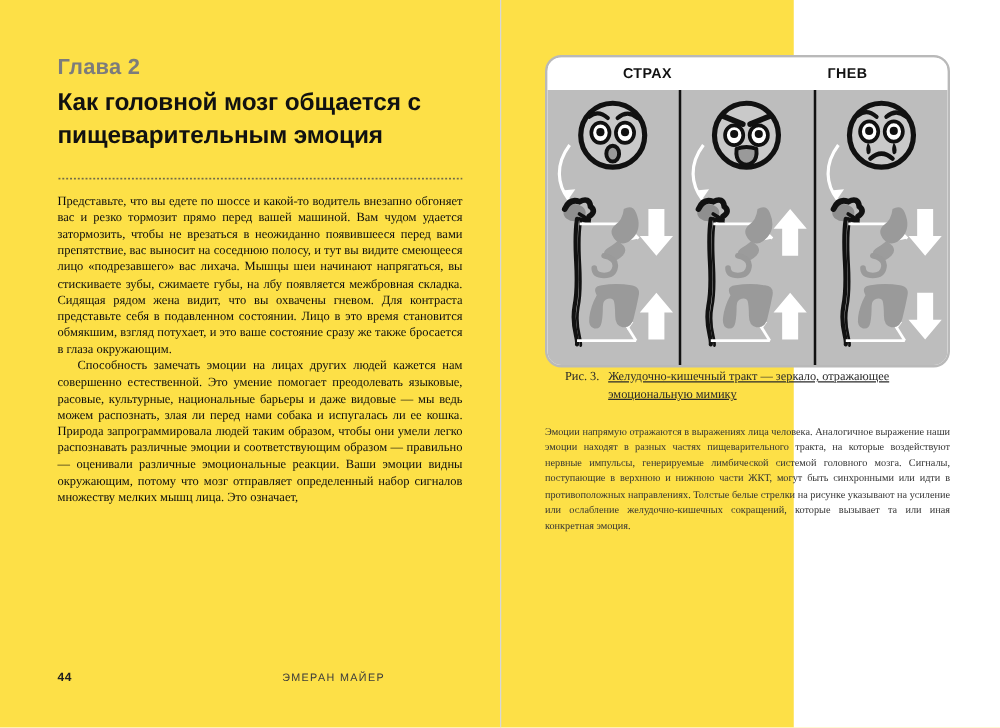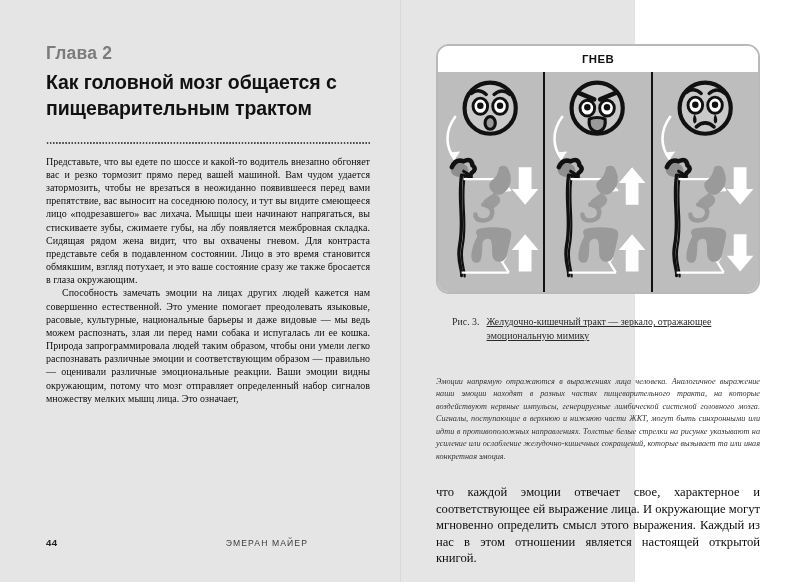--- a/index.html
+++ b/index.html
@@ -11,21 +11,21 @@
     width: 800px;
     height: 582px;
     font-family: "Liberation Serif", serif;
     color: #101010;
     overflow: hidden;
   }
   .spread {
     position: relative;
     width: 635px;
     height: 582px;
-    background: #e5e5e5;
+    background: #fde047;
   }
   .gutter {
     position: absolute;
     left: 400px;
     top: 0;
     width: 1px;
     height: 582px;
     background: #d8d8d8;
   }
 
@@ -124,39 +124,38 @@
     position: relative;
     flex: 1 1 33.333%;
     height: 100%;
   }
   .panel + .panel { border-left: 2.6px solid #111111; }
   .panel svg { display: block; width: 100%; height: 100%; }
 
   
   .fig-caption {
     display: flex;
-    margin-top: 21px;
+    margin-top: 1px;
     font-family: "Liberation Serif", serif;
     font-size: 9.9px;
     line-height: 1.45;
     color: #2a2a2a;
     padding-left: 16px;
   }
   .fig-caption .fig-num {
     white-space: nowrap;
     margin-right: 7px;
   }
   .fig-caption .fig-text {
     max-width: 246px;
     text-decoration: underline;
   }
   .fig-note {
-    margin-top: 32px;
+    margin-top: 16px;
     font-family: "Liberation Serif", serif;
-    font-style: italic;
     font-size: 8.2px;
     line-height: 1.52;
     text-align: justify;
     color: #333333;
   }
 
   .right-para {
     margin-top: 21px;
     font-family: "Liberation Serif", serif;
     font-size: 12.6px;
@@ -195,39 +194,40 @@
 </head>
 <body>
 
 <div class="spread">
 
   <div class="gutter"></div>
 
   <div class="page page-left">
 
     <div class="chapter-label">Глава 2</div>
-    <h1 class="chapter-title">Как головной мозг общается с пищеварительным трактом</h1>
+    <h1 class="chapter-title">Как головной мозг общается с пищеварительным эмоция</h1>
 
     <div class="dotted-rule"></div>
 
     <p class="body-text">Представьте, что вы едете по шоссе и какой-то водитель внезапно обгоняет вас и резко тормозит прямо перед вашей машиной. Вам чудом удается затормозить, чтобы не врезаться в неожиданно появившееся перед вами препятствие, вас выносит на соседнюю полосу, и тут вы видите смеющееся лицо «подрезавшего» вас лихача. Мышцы шеи начинают напрягаться, вы стискиваете зубы, сжимаете губы, на лбу появляется межбровная складка. Сидящая рядом жена видит, что вы охвачены гневом. Для контраста представьте себя в подавленном состоянии. Лицо в это время становится обмякшим, взгляд потухает, и это ваше состояние сразу же также бросается в глаза окружающим.</p>
     <p class="body-text">Способность замечать эмоции на лицах других людей кажется нам совершенно естественной. Это умение помогает преодолевать языковые, расовые, культурные, национальные барьеры и даже видовые — мы ведь можем распознать, злая ли перед нами собака и испугалась ли ее кошка. Природа запрограммировала людей таким образом, чтобы они умели легко распознавать различные эмоции и соответствующим образом — правильно — оценивали различные эмоциональные реакции. Ваши эмоции видны окружающим, потому что мозг отправляет определенный набор сигналов множеству мелких мышц лица. Это означает,</p>
 
     <div class="footer footer-left">
       <span class="pageno">44</span>
       <span class="runhead">Эмеран Майер</span>
     </div>
   </div>
 
   <div class="page page-right">
 
     <figure class="figure-wrap">
       <div class="figure-box">
 
         <div class="figure-header">
+          <div class="cell">СТРАХ</div>
           <div class="cell">ГНЕВ</div>
         </div>
 
         <div class="figure-body">
 
           <div class="panel">
             <svg viewBox="0 0 107 222" preserveAspectRatio="xMidYMid meet">
 
               <g>
                 <circle cx="53" cy="36" r="26" fill="#c9c9c9" stroke="#111" stroke-width="4.2"></circle>
@@ -386,21 +386,20 @@
       </div>
 
       <figcaption class="fig-caption">
         <span class="fig-num">Рис. 3.</span>
         <span class="fig-text">Желудочно-кишечный тракт — зеркало, отражающее эмоциональную мимику</span>
       </figcaption>
 
       <div class="fig-note">Эмоции напрямую отражаются в выражениях лица человека. Аналогичное выражение наши эмоции находят в разных частях пищеварительного тракта, на которые воздействуют нервные импульсы, генерируемые лимбической системой головного мозга. Сигналы, поступающие в верхнюю и нижнюю части ЖКТ, могут быть синхронными или идти в противоположных направлениях. Толстые белые стрелки на рисунке указывают на усиление или ослабление желудочно-кишечных сокращений, которые вызывает та или иная конкретная эмоция.</div>
     </figure>
 
-    <p class="right-para">что каждой эмоции отвечает свое, характерное и соответствующее ей выражение лица. И окружающие могут мгновенно определить смысл этого выражения. Каждый из нас в этом отношении является настоящей открытой книгой.</p>
 
     <div class="footer footer-right">
       
       
     </div>
   </div>
 
 </div>
 
 </body></html>

